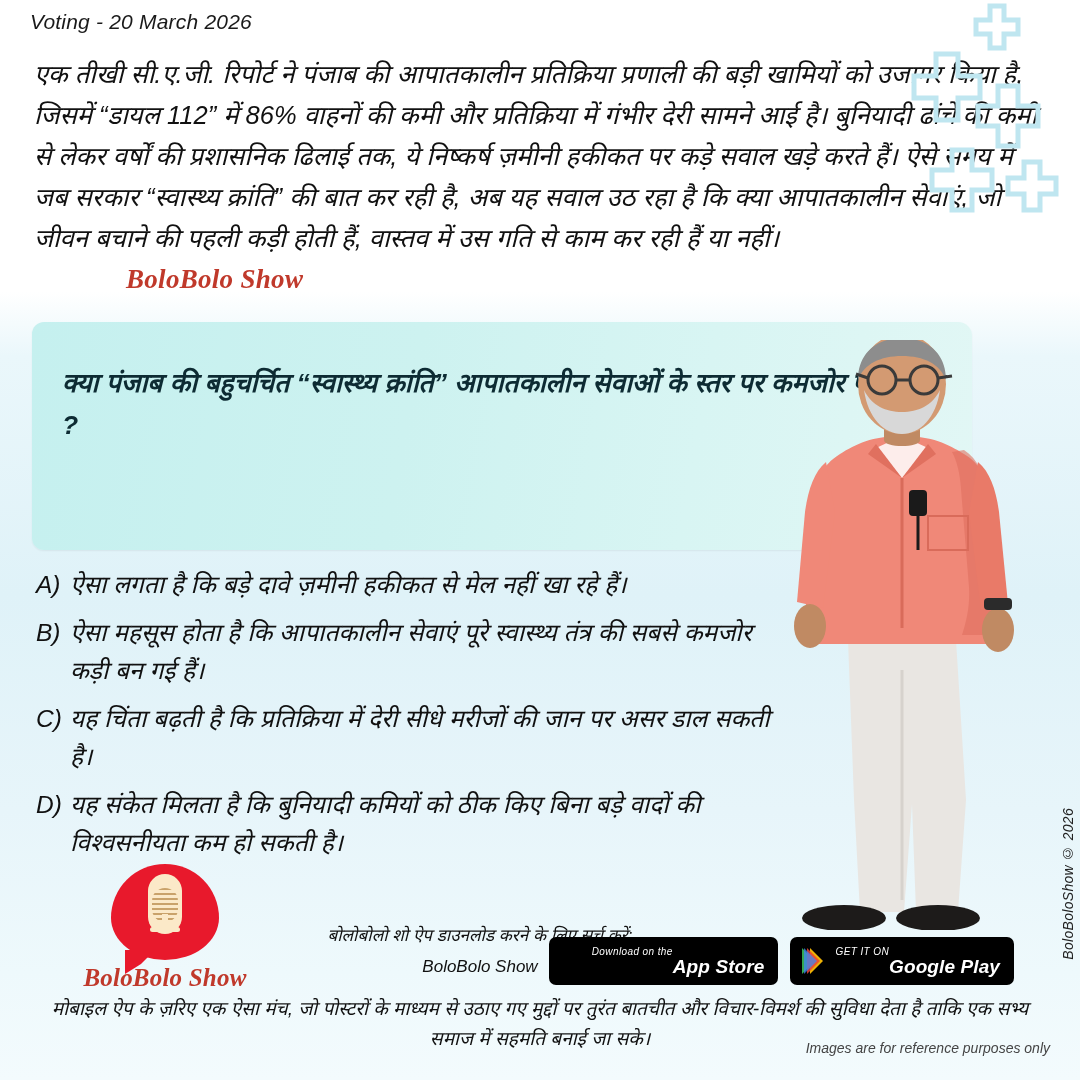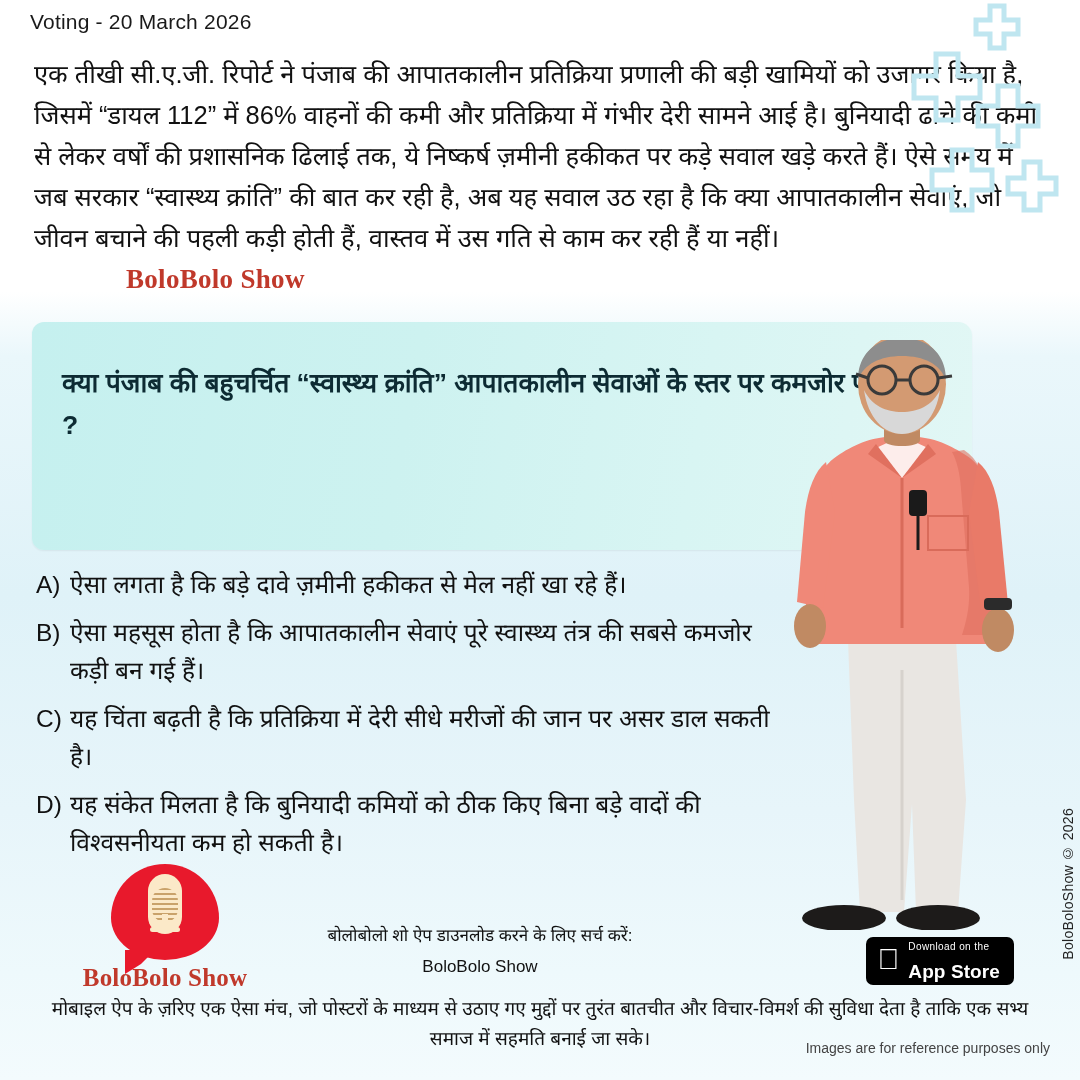--- a/index.html
+++ b/index.html
@@ -7,20 +7,21 @@
     width: 1080px; height: 1080px;
     font-family: "Liberation Sans", sans-serif;
     background: #ffffff;
     overflow: hidden;
   }
   .page {
     position: relative;
     width: 1080px; height: 1080px;
     background: linear-gradient(180deg, #ffffff 0%, #ffffff 27%, #eaf7fb 33%, #dff2f8 55%, #e7f5fa 75%, #eef9fc 90%, #f3fbfd 100%);
     overflow: hidden;
+    font-style: italic;
   }
 
   
   .voting-line {
     position: absolute;
     left: 30px; top: 10px;
     font-size: 21px;
     color: #1a1a1a;
     letter-spacing: .2px;
   }
@@ -170,21 +171,21 @@
   .store-btn {
     height: 48px;
     background: #000;
     border-radius: 7px;
     display: flex;
     align-items: center;
     padding: 0 14px 0 12px;
     gap: 9px;
     color: #fff;
   }
-  .store-btn .sb-txt { display: flex; flex-direction: column; line-height: 1; }
+  .store-btn .sb-txt { display: flex; flex-direction: row; line-height: 1; }
   .sb-small { font-size: 10px; letter-spacing: .4px; }
   .sb-big { font-size: 19px; font-weight: 700; letter-spacing: .1px; margin-top: 10px; }
 
   .apple-glyph { font-size: 29px; line-height: 1; margin-top: -4px; }
   .gp-wrap { position: relative; width: 24px; height: 26px; }
   .gp-wrap i { position: absolute; width: 0; height: 0; }
   .gp-a { border-top: 13px solid transparent; border-bottom: 13px solid transparent; border-left: 13px solid #34a853; left: 0; top: 0; }
   .gp-b { border-top: 13px solid transparent; border-bottom: 13px solid transparent; border-left: 13px solid #fbbc04; left: 8px; top: 0; opacity: .95; }
   .gp-c { border-top: 13px solid transparent; border-bottom: 13px solid transparent; border-left: 13px solid #ea4335; left: 5px; top: 0; opacity: .85; }
   .gp-d { border-top: 13px solid transparent; border-bottom: 13px solid transparent; border-left: 13px solid #4285f4; left: 2px; top: 0; opacity: .75; }
@@ -323,19 +324,31 @@
   </div>
 
   <div class="store-btns">
     <div class="store-btn">
       <span class="apple-glyph"></span>
       <span class="sb-txt">
         <span class="sb-small">Download on the</span>
         <span class="sb-big">App Store</span>
       </span>
     </div>
+    <div class="store-btn">
+      <span class="gp-wrap">
+        <i class="gp-a"></i>
+          <i class="gp-b"></i>
+          <i class="gp-c"></i>
+          <i class="gp-d"></i>
+      </span>
+      <span class="sb-txt">
+        <span class="sb-small">GET IT ON</span>
+        <span class="sb-big">Google Play</span>
+      </span>
+    </div>
   </div>
 
   <div class="footer-note">मोबाइल ऐप के ज़रिए एक ऐसा मंच, जो पोस्टरों के माध्यम से उठाए गए मुद्दों पर तुरंत बातचीत और विचार-विमर्श की सुविधा देता है ताकि एक सभ्य समाज में सहमति बनाई जा सके।</div>
   <div class="ref-note">Images are for reference purposes only</div>
   <div class="side-credit">BoloBoloShow © 2026</div>
 
 </div>
 
 </body></html>

